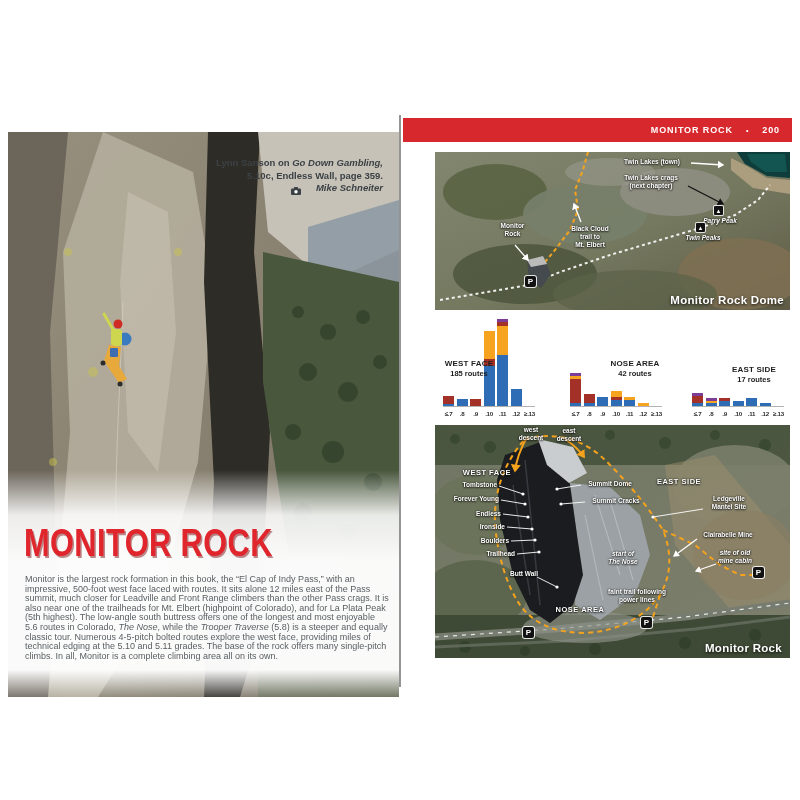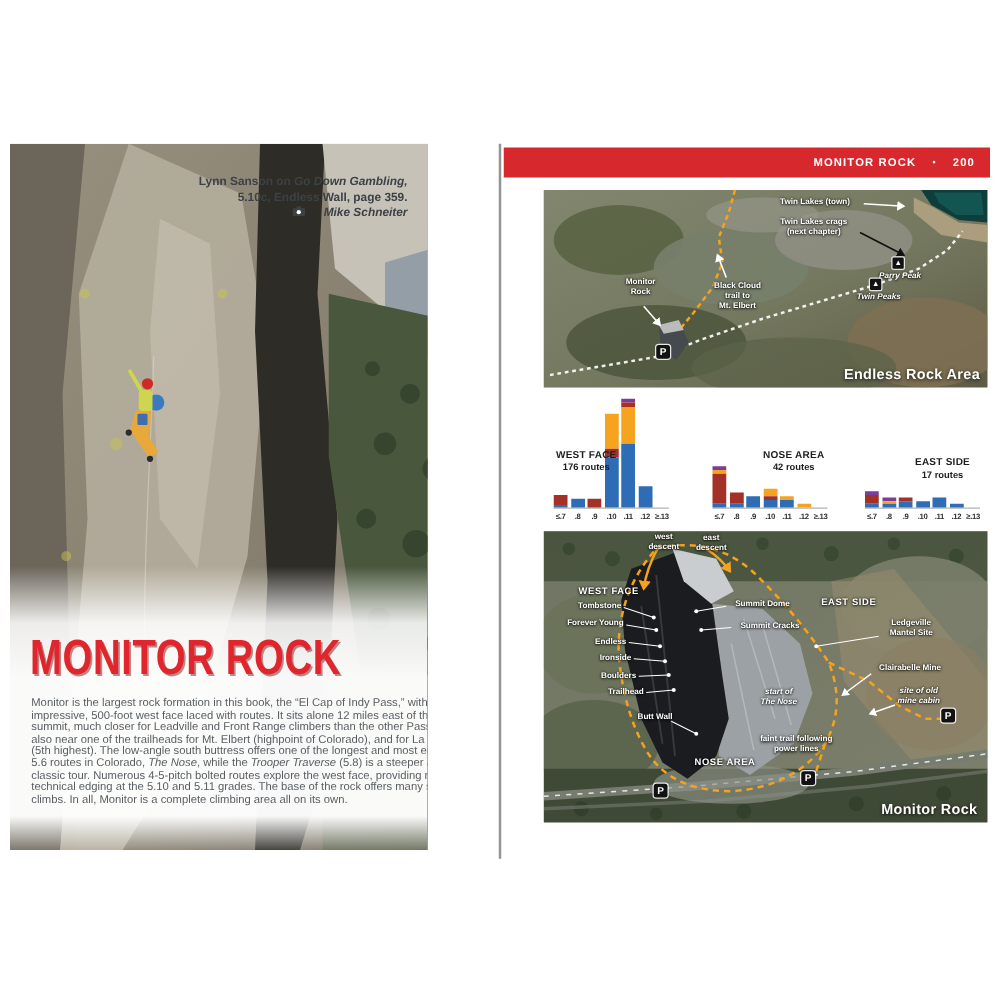--- a/index.html
+++ b/index.html
@@ -1,22 +1,22 @@
 <!DOCTYPE html>
 <html><head>
 <meta charset="utf-8">
 <style>
   html,body{margin:0;padding:0;}
   body{width:800px;height:800px;background:#fff;font-family:"Liberation Sans",sans-serif;position:relative;overflow:hidden;}
   .a{position:absolute;}
   
-  #left-page{left:8px;top:115px;width:334px;height:565px;overflow:hidden;background:#e5e5e5;}
+  #left-page{left:8px;top:132px;width:391px;height:565px;overflow:hidden;background:#bef264;}
   #left-photo-svg{position:absolute;left:0;top:0;}
   .photo-caption{position:absolute;right:16px;top:25px;text-align:right;font-size:9.5px;font-weight:bold;color:#3c4145;line-height:12.5px;}
-  .photo-caption .credit-row{display:flex;justify-content:flex-end;align-items:flex-start;gap:15px;}
+  .photo-caption .credit-row{display:flex;justify-content:flex-end;align-items:flex-end;gap:15px;}
   .whiteout{position:absolute;left:0;right:0;top:338px;height:227px;
     background:linear-gradient(180deg,rgba(255,255,255,0) 0%,rgba(255,255,255,.88) 20%,rgba(255,255,255,.97) 40%,rgba(255,255,255,.97) 88%,rgba(255,255,255,.12) 100%);}
   .big-title{position:absolute;left:16px;top:388px;font-size:33px;font-weight:bold;color:#e1252c;
     transform:scale(.93,1.2);transform-origin:left top;letter-spacing:0.5px;
     text-shadow:1.5px 1.5px 0 rgba(125,22,24,.5);white-space:nowrap;}
   .body-text{position:absolute;left:17px;top:443px;width:364px;font-size:9px;line-height:9.6px;color:#595e62;}
   
   #spine{left:399px;top:115px;width:2px;height:572px;background:#949494;}
   
   #right-page{left:402px;top:115px;width:390px;height:565px;background:#fff;}
@@ -178,21 +178,21 @@
     <div class="peak" style="left:279px;top:54px;">▲</div>
     <div class="ml it" style="left:262px;top:65px;width:46px;">Parry Peak</div>
     <div class="peak" style="left:261px;top:71px;">▲</div>
     <div class="ml it" style="left:245px;top:82px;width:46px;">Twin Peaks</div>
     <div class="ml" style="left:55px;top:70px;width:45px;">Monitor
 Rock</div>
     <div class="ml" style="left:130px;top:73px;width:50px;">Black Cloud
 trail to
 Mt. Elbert</div>
     <div class="pbox" style="left:90px;top:124px;">P</div>
-    <div class="capn" style="right:6px;bottom:4px;">Endless Rock Area</div>
+    <div class="capn" style="right:6px;bottom:4px;">Monitor Rock Dome</div>
   </div>
 
   <div class="fig" style="left:41px;top:204px;">
     <div class="bars">
         <div class="bar">
           <div style="height: 1.75px; background: rgb(46, 109, 182);"></div>
           <div style="height: 8.75px; background: rgb(163, 49, 39);"></div>
         </div>
         <div class="bar">
           <div style="height: 7px; background: rgb(46, 109, 182);"></div>
@@ -221,21 +221,21 @@
         <div class="tick">.8</div>
         <div class="tick">.9</div>
         <div class="tick">.10</div>
         <div class="tick">.11</div>
         <div class="tick">.12</div>
         <div class="tick">≥.13</div>
       </div>
   </div>
   <div class="figtitle" style="left:37px;top:244px;width:60px;">
     <div class="t1">WEST FACE</div>
-    <div class="t2">176 routes</div>
+    <div class="t2">185 routes</div>
   </div>
 
   <div class="fig" style="left:168px;top:204px;">
     <div class="bars">
         <div class="bar">
           <div style="height: 3px; background: rgb(46, 109, 182);"></div>
           <div style="height: 24px; background: rgb(163, 49, 39);"></div>
           <div style="height: 3px; background: rgb(246, 164, 31);"></div>
           <div style="height: 3px; background: rgb(123, 61, 152);"></div>
         </div>

